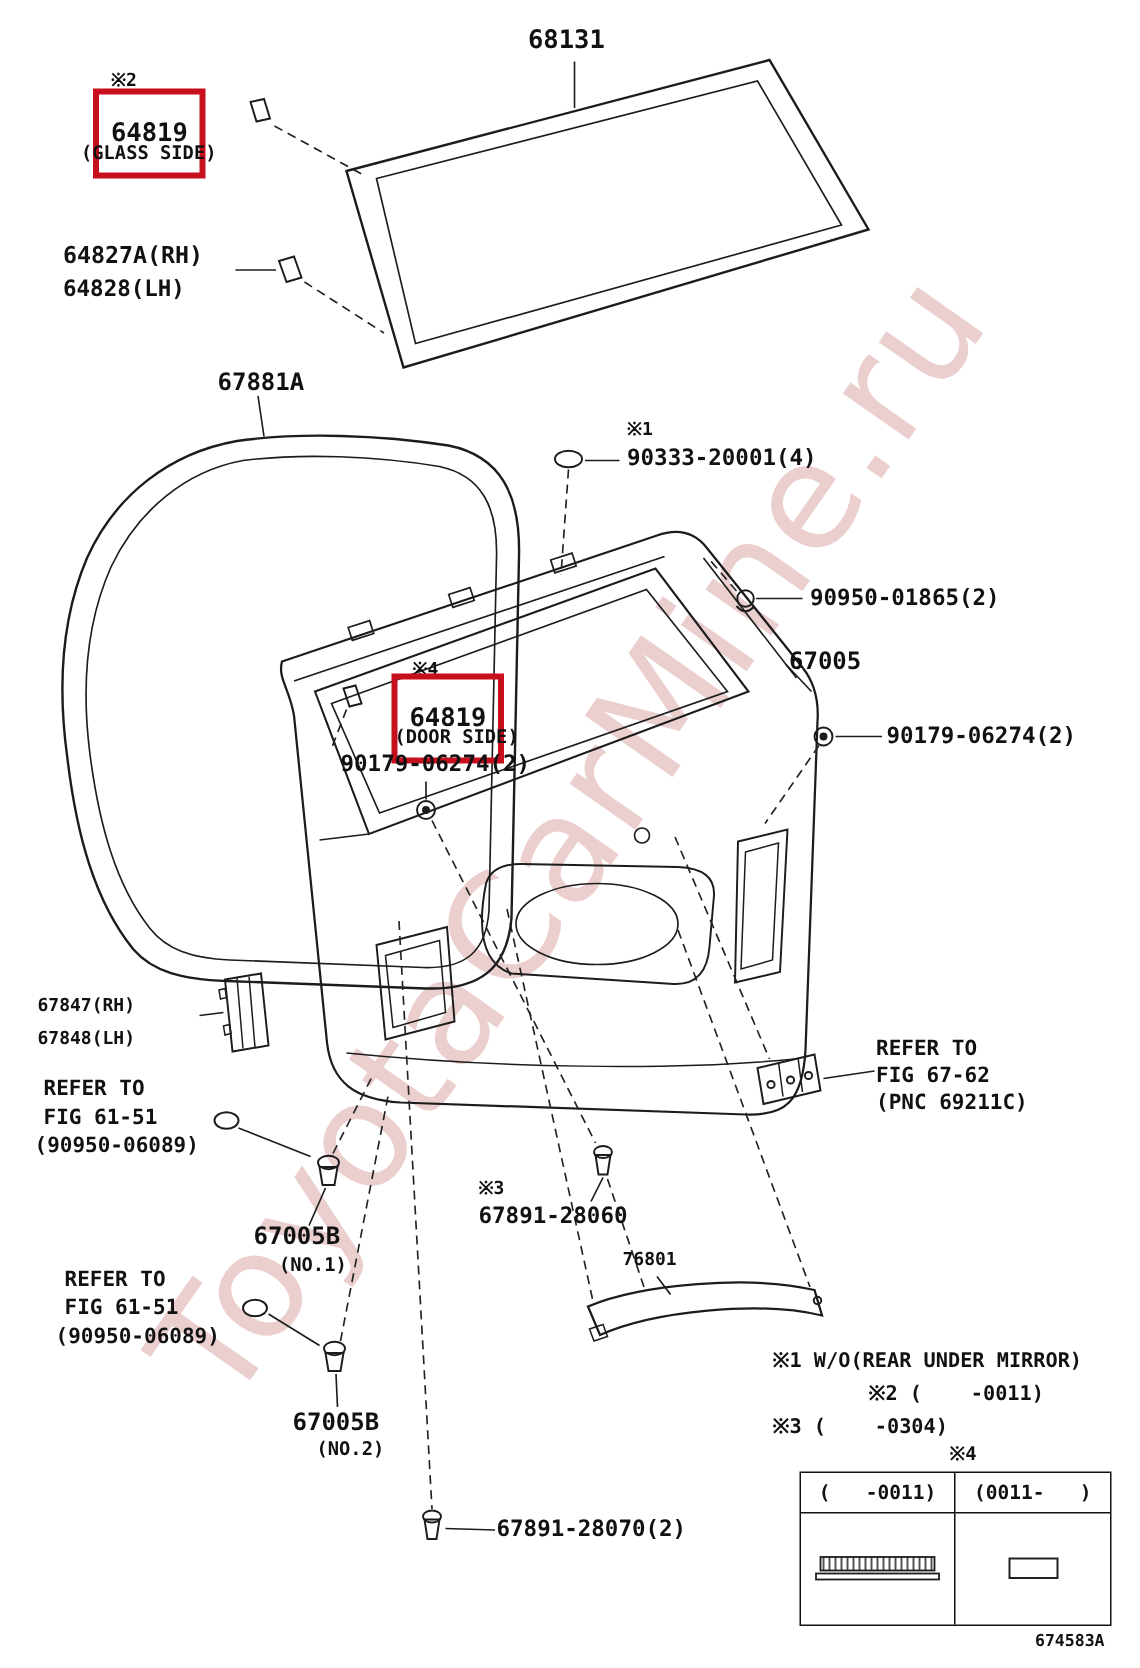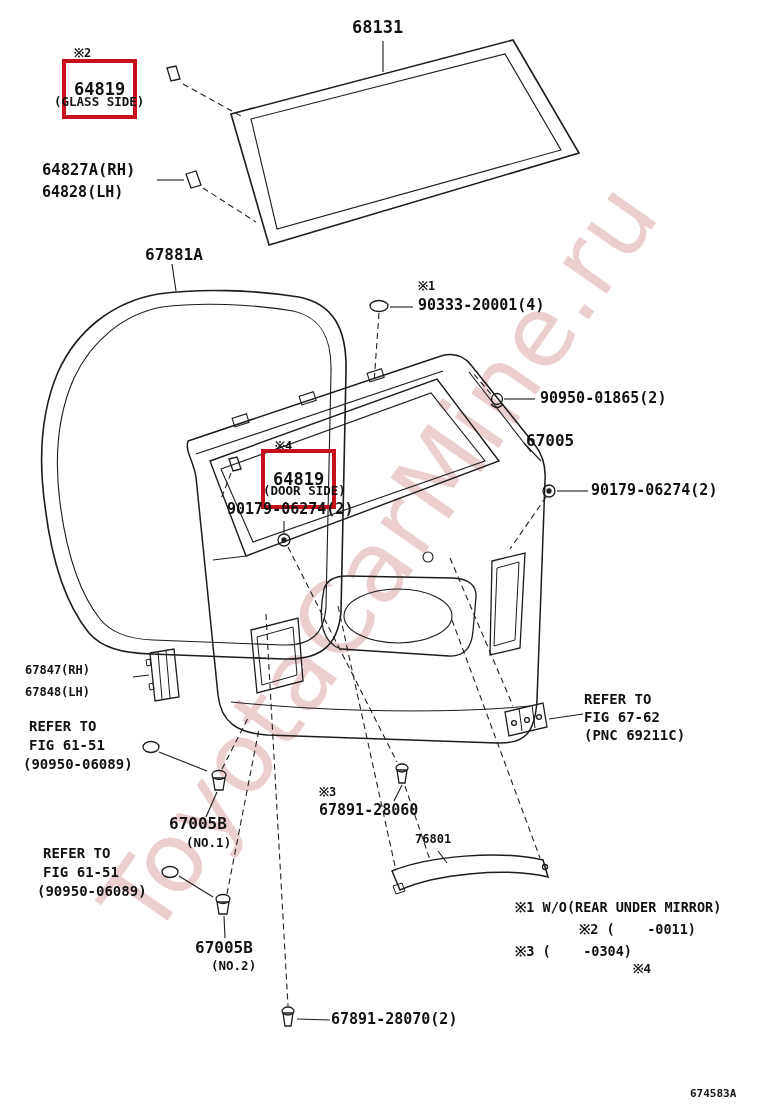--- a/index.html
+++ b/index.html
@@ -240,16 +240,40 @@
 
   <div class="lbl num-lg" style="left:415px; top:833px; font-size:12px;">76801</div>
 
   <div class="lbl num" style="left:331px; top:1011px;">67891-28070(2)</div>
 
   <div class="lbl legend" style="left:515px; top:900px;">※1 W/O(REAR UNDER MIRROR)</div>
   <div class="lbl legend" style="left:543px; top:922px;margin-left:36px;">※2 (    -0011)</div>
   <div class="lbl legend" style="left:515px; top:944px;">※3 (    -0304)</div>
   <div class="lbl refmark" style="left:633px; top:962px; font-size:12.5px;">※4</div>
 
+  <div class="spec-table">
+    <div class="spec-row spec-head">
+      <div class="spec-cell">(   -0011)</div>
+      <div class="spec-cell">(0011-   )</div>
+    </div>
+    <div class="spec-row spec-body">
+      <div class="spec-cell">
+        <svg width="92" height="44" viewBox="0 0 92 44">
+          <defs>
+            <pattern id="hatch" width="4" height="10" patternUnits="userSpaceOnUse">
+              <line x1="2" y1="0" x2="2" y2="10" stroke="#1c1c1c" stroke-width="1"></line>
+            </pattern>
+          </defs>
+          <rect x="8" y="14" width="76" height="9" fill="url(#hatch)" stroke="#1c1c1c" stroke-width="1.2"></rect>
+          <rect x="5" y="25" width="82" height="4" fill="none" stroke="#1c1c1c" stroke-width="1.2"></rect>
+        </svg>
+      </div>
+      <div class="spec-cell">
+        <svg width="92" height="44" viewBox="0 0 92 44">
+          <rect x="30" y="15" width="32" height="13" fill="none" stroke="#1c1c1c" stroke-width="1.3"></rect>
+        </svg>
+      </div>
+    </div>
+  </div>
 
   <div class="lbl small" style="left:690px; top:1088px; font-weight:bold;">674583A</div>
 
 </div>
 
 </body></html>

